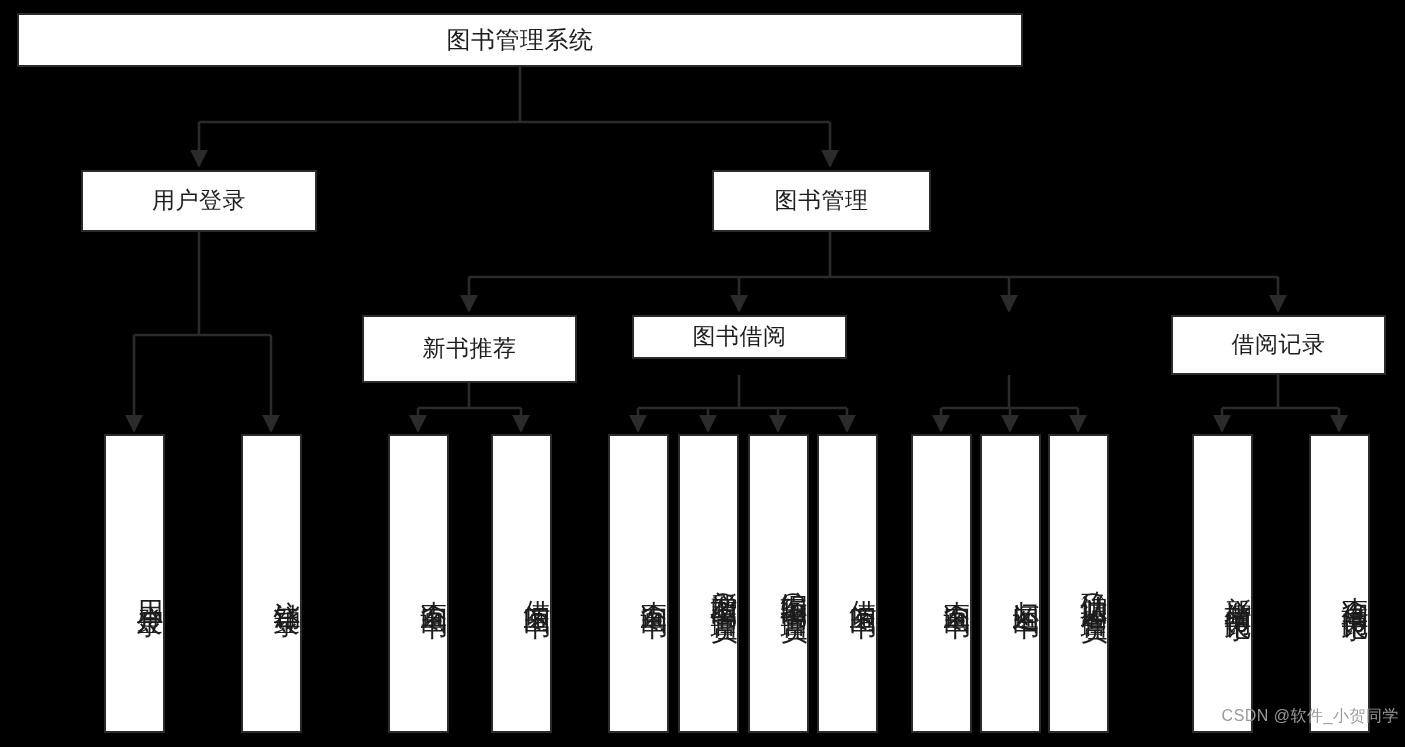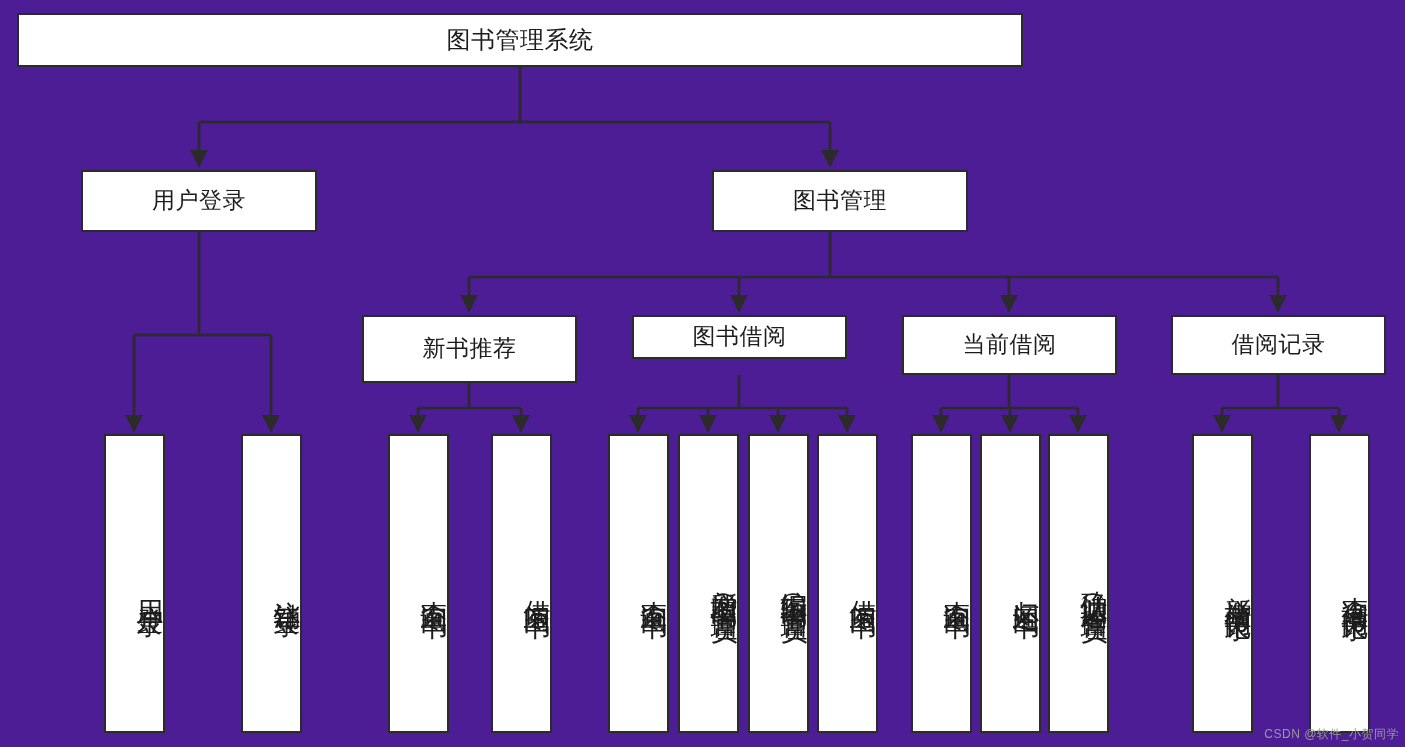--- a/index.html
+++ b/index.html
@@ -10,21 +10,21 @@
   body {
     width: 1405px;
     height: 747px;
     font-family: "Liberation Sans", "DejaVu Sans", sans-serif;
     overflow: hidden;
   }
   #diagram-root {
     position: relative;
     width: 1405px;
     height: 747px;
-    background: #4c1d95;
+    background: #000000;
   }
   svg#edges {
     position: absolute;
     left: 0;
     top: 0;
     width: 1405px;
     height: 747px;
   }
   .node {
     position: absolute;
@@ -51,22 +51,22 @@
     justify-content: center;
     padding-top: 6px;
     line-height: 1.0;
   }
   #root-node {
     font-size: 24px;
   }
   #watermark {
     position: absolute;
     right: 6px;
-    bottom: 4px;
-    font-size: 12px;
+    bottom: 20px;
+    font-size: 16px;
     color: #9a9a9a;
     letter-spacing: 0.5px;
     white-space: nowrap;
     pointer-events: none;
   }
 </style>
 </head>
 <body>
 
 <div id="diagram-root">
@@ -117,25 +117,24 @@
       <path d="M 1278 375 L 1278 408"></path>
       <path d="M 1222 408 L 1339 408"></path>
       <path d="M 1222 408 L 1222 431" marker-end="url(#arrow)"></path>
       <path d="M 1339 408 L 1339 431" marker-end="url(#arrow)"></path>
     </g>
   </svg>
 
   <div class="node horiz" id="root-node" style="left:17px; top:13px; width:1006px; height:54px;">图书管理系统</div>
 
   <div class="node horiz" style="left:81px; top:170px; width:236px; height:62px;">用户登录</div>
-  <div class="node horiz" style="left:712px; top:170px; width:256px; height:62px;">图书管理</div>
+  <div class="node horiz" style="left:712px; top:170px; width:219px; height:62px;">图书管理</div>
 
   <div class="node horiz" style="left:362px; top:315px; width:215px; height:68px;">新书推荐</div>
   <div class="node horiz" style="left:632px; top:315px; width:215px; height:44px;">图书借阅</div>
-  <div class="node horiz" style="left:902px; top:315px; width:215px; height:60px;">当前借阅</div>
   <div class="node horiz" style="left:1171px; top:315px; width:215px; height:60px;">借阅记录</div>
 
   <div class="node vert" style="left:104px; top:434px; width:61px; height:299px;">用户登录</div>
   <div class="node vert" style="left:241px; top:434px; width:61px; height:299px;">注销登录</div>
 
   <div class="node vert" style="left:388px; top:434px; width:61px; height:299px;">查询图书</div>
   <div class="node vert" style="left:491px; top:434px; width:61px; height:299px;">借阅图书</div>
 
   <div class="node vert" style="left:608px; top:434px; width:61px; height:299px;">查询图书</div>
   <div class="node vert" style="left:678px; top:434px; width:61px; height:299px;">新增图书（管理员）</div>

